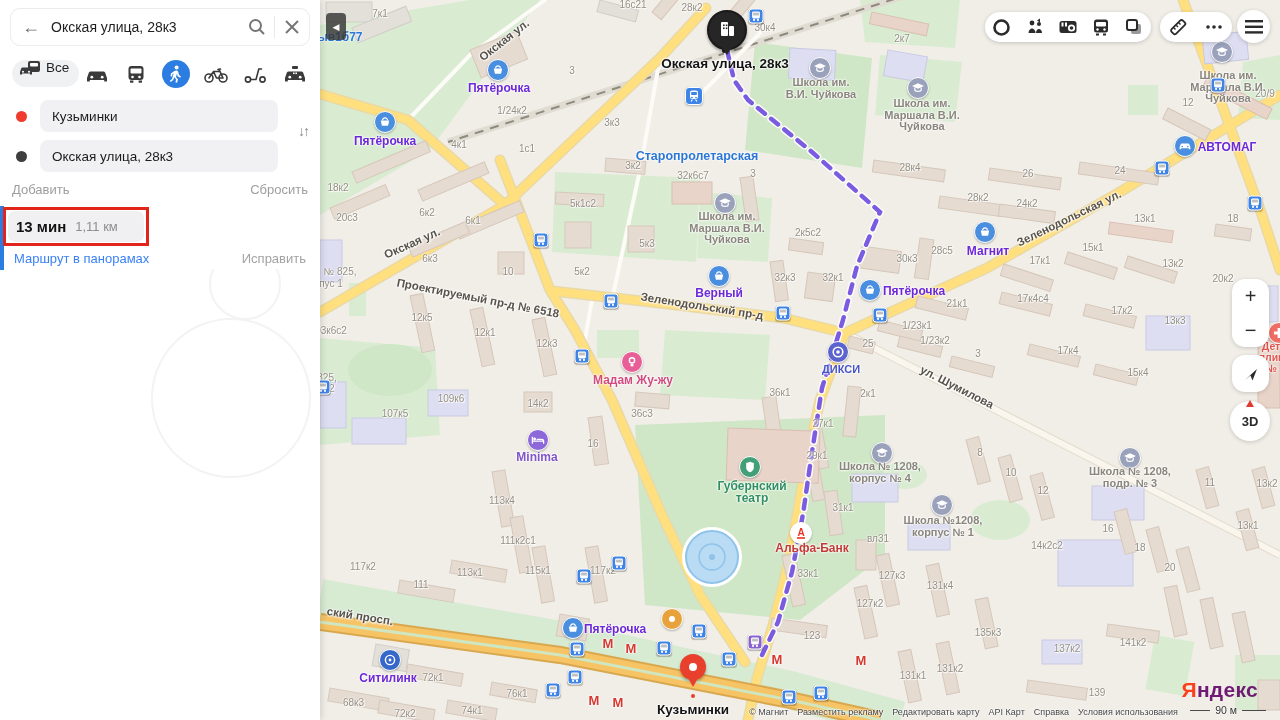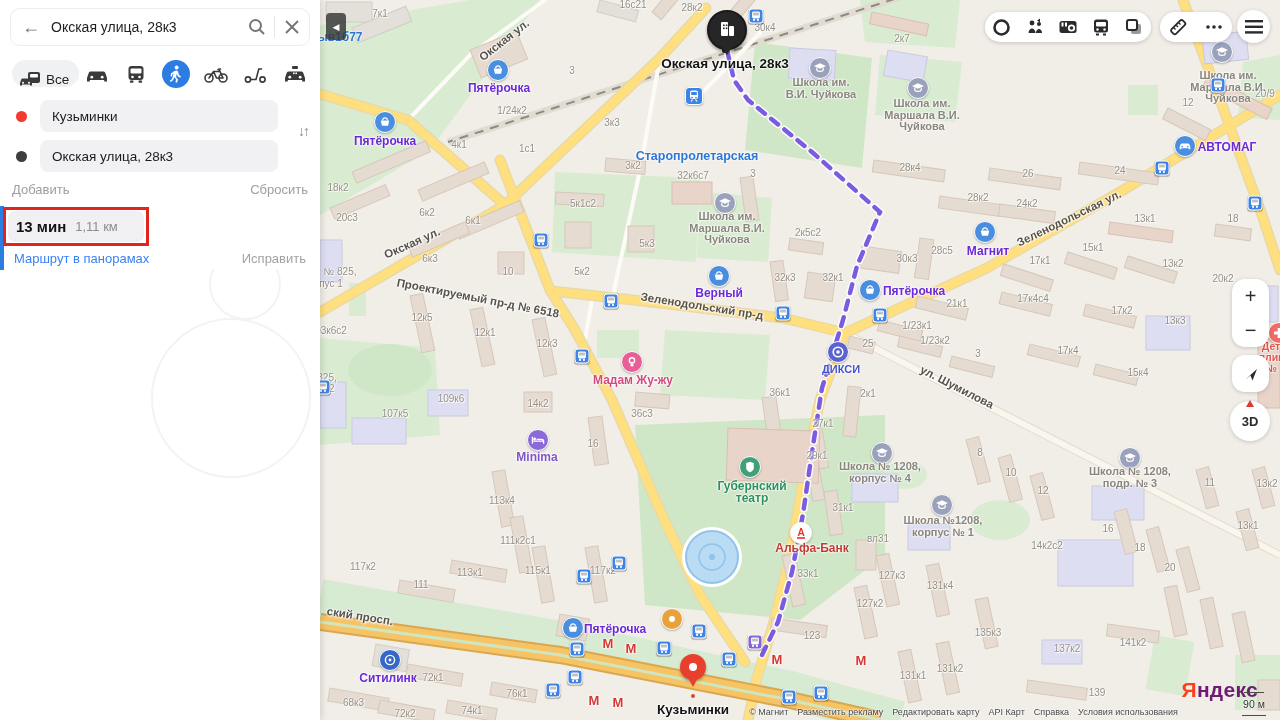--- a/index.html
+++ b/index.html
@@ -83,38 +83,38 @@
     box-shadow:0 1px 4px rgba(0,0,0,.18);display:flex;align-items:center;justify-content:center;cursor:pointer;z-index:40;}
   .compass{position:absolute;left:1230px;top:401px;width:40px;height:40px;background:#fff;border-radius:50%;
     box-shadow:0 1px 4px rgba(0,0,0,.18);display:flex;align-items:center;justify-content:center;
     font-size:13px;font-weight:bold;color:#2b2b2b;cursor:pointer;z-index:40;}
   .compass:before{content:"";position:absolute;top:-1px;left:16px;border-left:4px solid transparent;
     border-right:4px solid transparent;border-bottom:7px solid #e0392f;}
   .logo{position:absolute;right:22px;bottom:18px;font-size:21px;font-weight:bold;z-index:40;letter-spacing:.3px;}
   .logo .ya{color:#fc3f1d;}
   .logo .rest{color:#701a75;}
   .scalebar{position:absolute;right:14px;bottom:4px;display:flex;align-items:center;gap:5px;z-index:40;
-    font-size:10.5px;color:#333;text-shadow:0 0 2px #fff,0 0 2px #fff;flex-direction:column;}
+    font-size:10.5px;color:#333;text-shadow:0 0 2px #fff,0 0 2px #fff;}
   .scalebar i{display:block;height:0;border-top:1.5px solid #4a4a4a;}
   .attribution{position:absolute;right:102px;bottom:3px;display:flex;gap:9px;z-index:40;font-size:9px;color:#454545;
     text-shadow:0 0 2px #fff,0 0 2px #fff,0 0 2px #fff;white-space:nowrap;}
   .attribution span{cursor:pointer;}
   
   #sidebar{position:absolute;left:0;top:0;width:320px;height:720px;background:#fff;z-index:50;
     box-shadow:2px 0 6px rgba(0,0,0,.12);}
   .wm-circle{position:absolute;border:2px solid #f3f3f3;border-radius:50%;}
   .search-row{position:absolute;left:10px;top:8px;width:298px;height:36px;border:1px solid #ececec;border-radius:10px;
     background:#fff;display:flex;align-items:center;}
   .back-btn{width:40px;text-align:center;font-size:18px;color:#6e6e6e;cursor:pointer;}
   .search-value{flex:1;font-size:14px;color:#1f1f1f;}
   .search-btn,.clear-btn{width:34px;display:flex;justify-content:center;cursor:pointer;}
   .vdiv{width:1px;height:22px;background:#e8e8e8;}
   .modes-row{position:absolute;left:0;top:60px;width:320px;height:30px;}
   .mode-all{position:absolute;left:12px;top:0;height:27px;padding:0 10px 0 7px;border-radius:14px;background:#f0f1f3;
-    display:flex;align-items:flex-end;gap:5px;font-size:13.5px;color:#1f1f1f;cursor:pointer;}
+    display:flex;align-items:flex-start;gap:5px;font-size:13.5px;color:#1f1f1f;cursor:pointer;}
   .mode-btn{position:absolute;top:0;width:28px;height:28px;display:flex;align-items:center;justify-content:center;cursor:pointer;}
   .mode-walk{background:#2b7de1;border-radius:50%;}
   .route-field{position:absolute;left:40px;width:238px;height:32px;background:#f1f1f4;border-radius:8px;
     display:flex;align-items:center;padding-left:12px;box-sizing:border-box;font-size:13.5px;color:#1c1c1c;cursor:text;}
   .pt-dot{position:absolute;left:16px;width:11px;height:11px;border-radius:50%;}
   .swap-btn{position:absolute;left:291px;top:119px;width:24px;height:24px;display:flex;align-items:center;
     justify-content:center;color:#8a8a8a;font-size:14px;letter-spacing:-2px;cursor:pointer;}
   .links-row{position:absolute;left:12px;top:182px;width:296px;display:flex;justify-content:space-between;
     font-size:13px;color:#9e9e9e;}
   .links-row span{cursor:pointer;}

